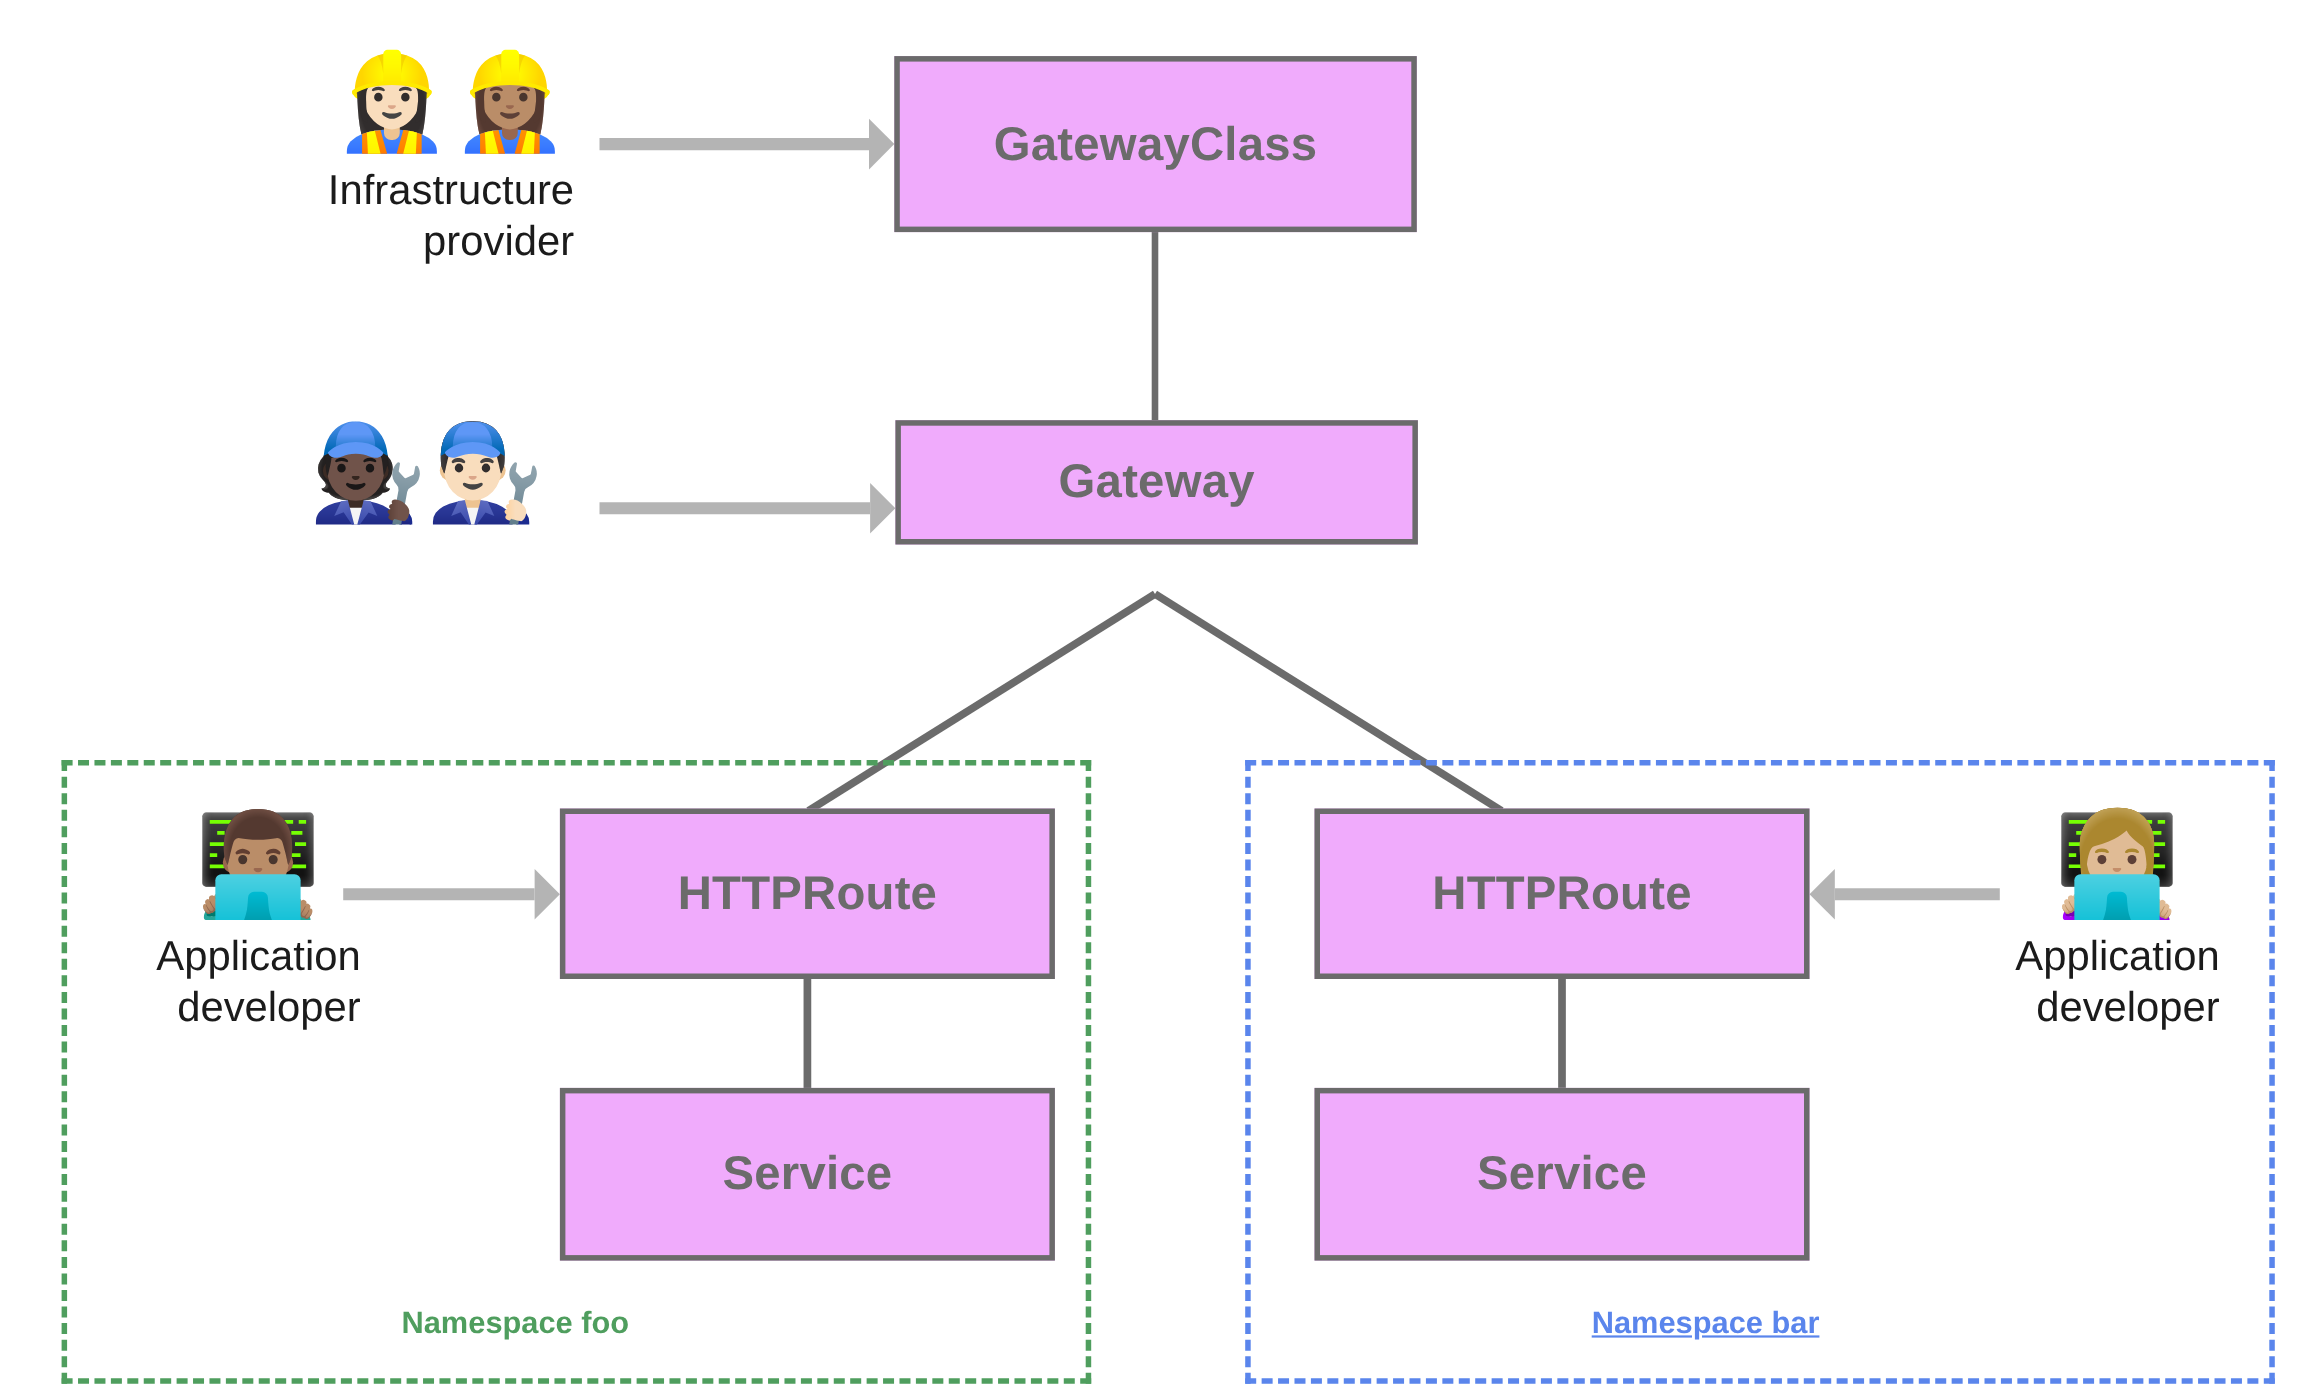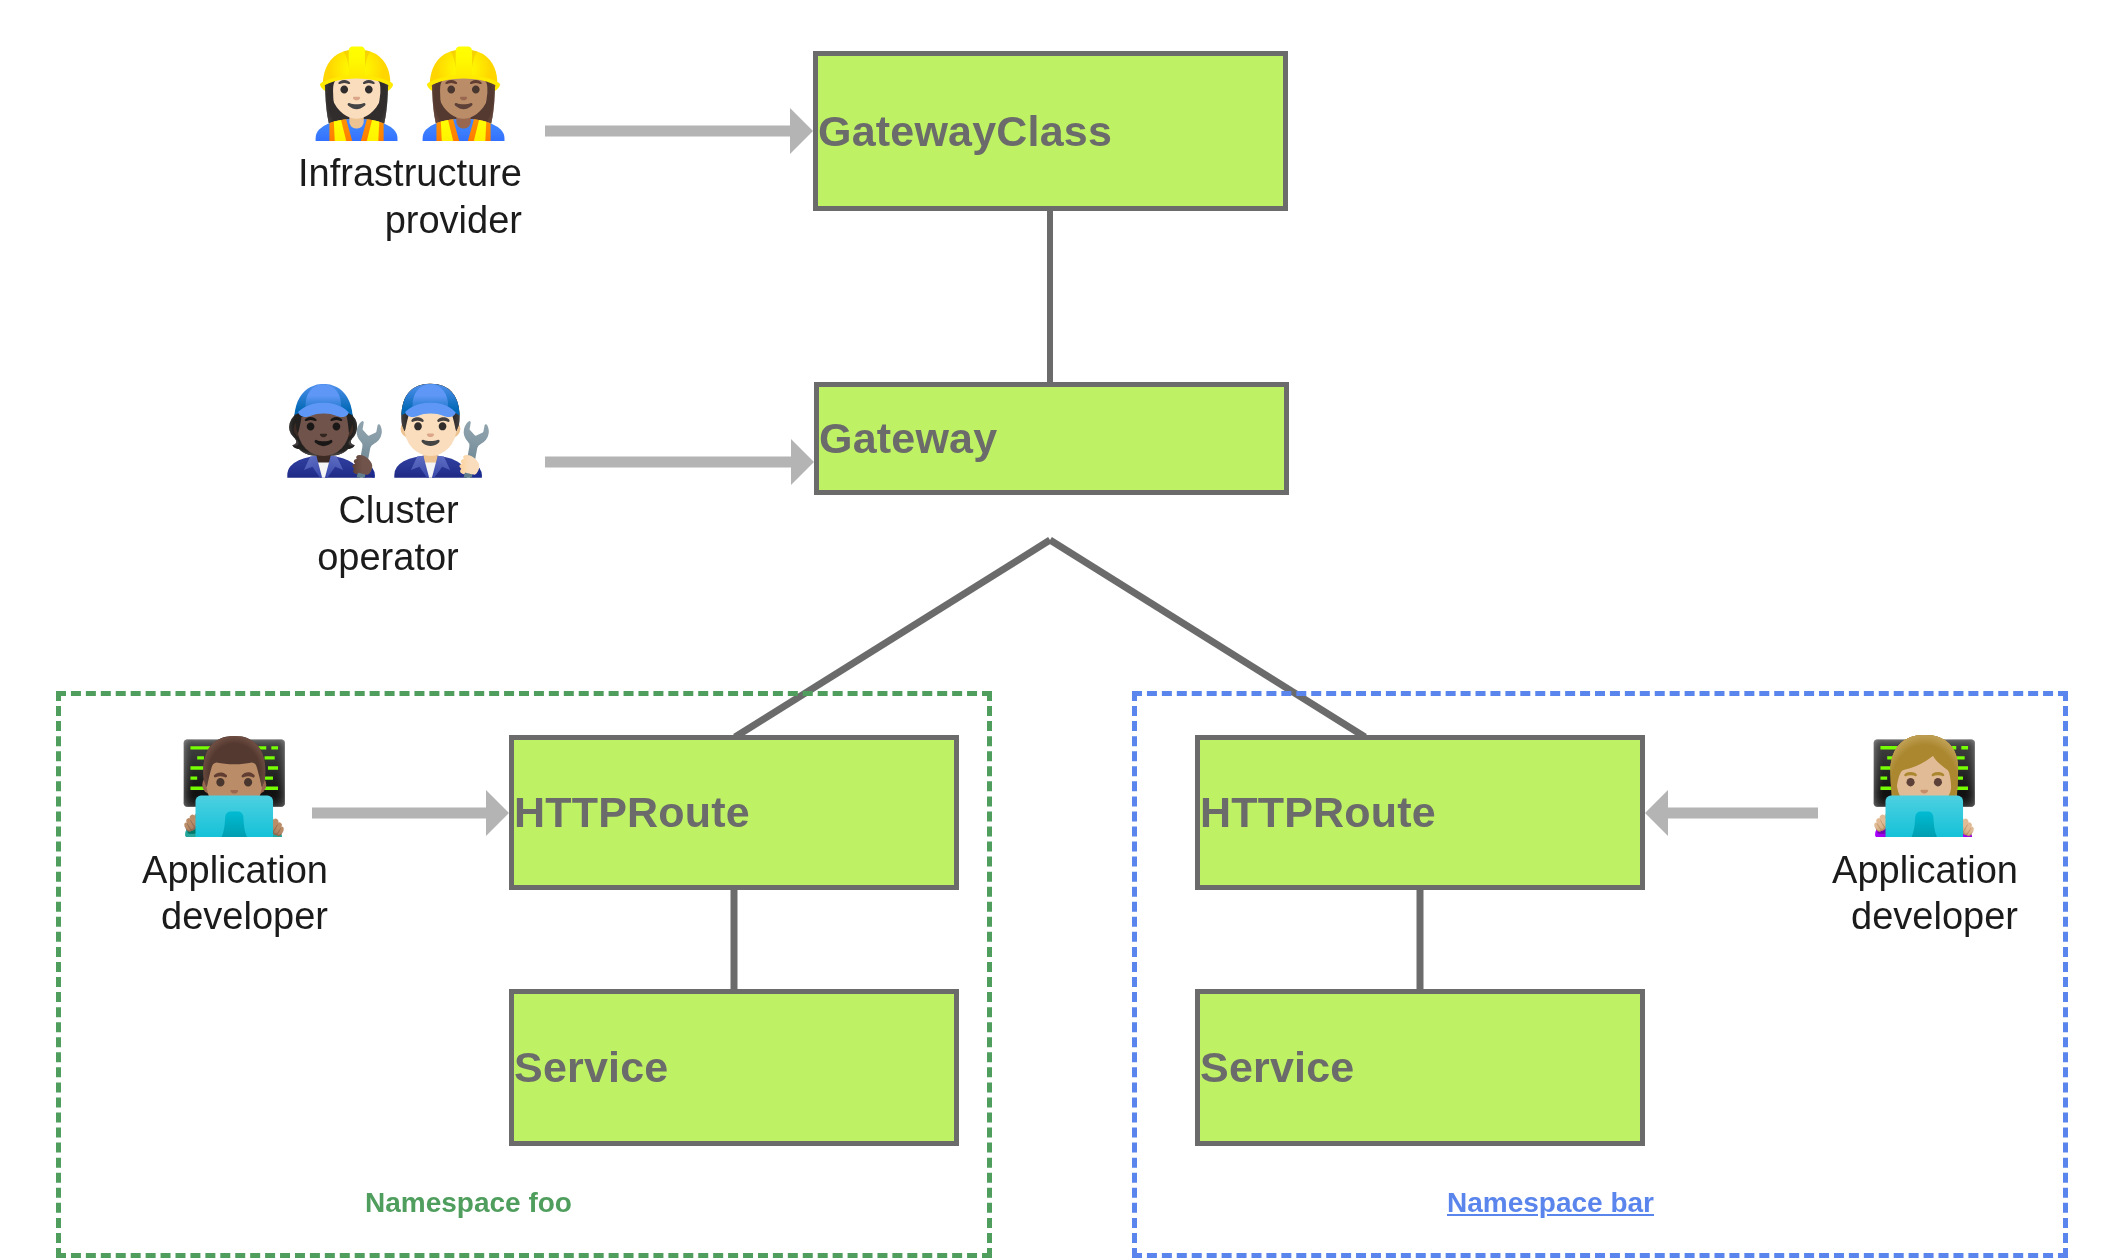--- a/index.html
+++ b/index.html
@@ -26,24 +26,24 @@
     width: 2112px;
     height: 1258px;
     pointer-events: none;
   }
 
   
   .res-box {
     position: absolute;
     box-sizing: border-box;
     border: 5px solid #6b6b6b;
-    background: #bef264;
+    background: #f0abfc;
     display: flex;
     align-items: center;
-    justify-content: flex-start;
+    justify-content: center;
   }
   .res-label {
     font-size: 43px;
     font-weight: bold;
     color: #6b6b6b;
     letter-spacing: 0.2px;
     white-space: nowrap;
   }
 
   #box-gatewayclass { left: 813px;  top: 51px;   width: 475px; height: 160px; }
@@ -192,22 +192,20 @@
     </div>
     <div class="persona-label">Infrastructure
 provider</div>
   </div>
 
   <div class="persona" id="persona-ops">
     <div class="persona-emojis">
       <span class="emoji">🧑🏿‍🔧</span>
       <span class="emoji">👨🏻‍🔧</span>
     </div>
-    <div class="persona-label">Cluster
-operator</div>
   </div>
 
   <div class="persona" id="persona-dev-foo">
     <div class="persona-emojis">
       <span class="emoji-sm">👨🏽‍💻</span>
     </div>
     <div class="persona-label">Application
 developer</div>
   </div>
 

